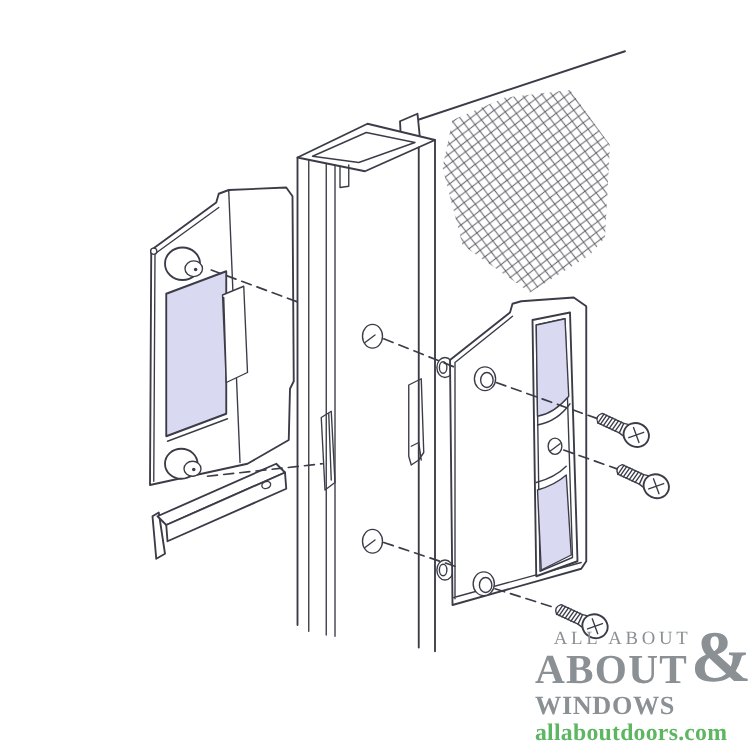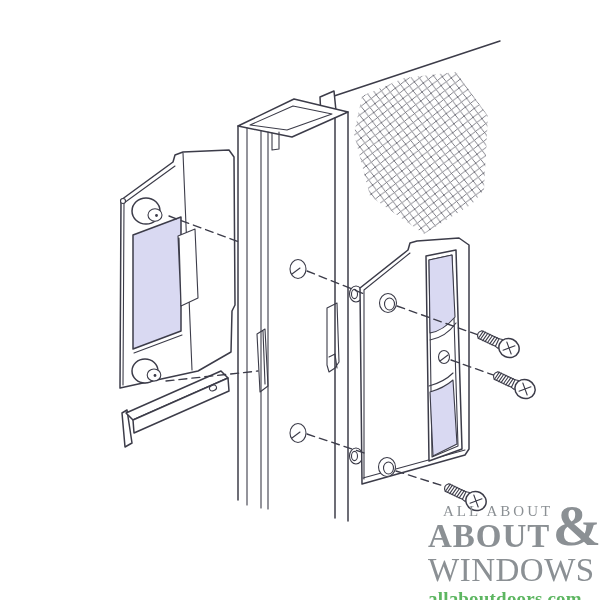--- a/index.html
+++ b/index.html
@@ -16,21 +16,21 @@
   svg .dash{stroke-dasharray:8 5;stroke-width:1.35;}
   svg .meshln{stroke:var(--line,#3c3c49);stroke-width:.85;opacity:.8;}
 
   .logo{
     position:absolute;left:428px;top:504px;width:172px;
     color:var(--logo-gray,#8b9094);line-height:1;
   }
   .logo .l1{font-size:15px;letter-spacing:3px;padding-left:15px;margin-bottom:1px;white-space:nowrap;}
   .logo .amp{position:absolute;right:-1px;top:-7px;font-size:58px;font-weight:bold;}
   .logo .l2{font-size:33px;font-weight:bold;letter-spacing:1px;margin-top:0;}
-  .logo .l3{font-size:33px;font-weight:normal;letter-spacing:.5px;margin-top:1px;white-space:nowrap;}
+  .logo .l3{font-size:21px;font-weight:bold;letter-spacing:.5px;margin-top:1px;white-space:nowrap;}
   .logo .web{font-size:19px;font-weight:bold;letter-spacing:.2px;color:var(--logo-green,#5db661);margin-top:2px;white-space:nowrap;}
 </style>
 </head>
 <body>
 
 <div class="stage">
 
 <svg id="drawing" width="600" height="600" viewBox="0 0 600 600">
   <defs>
     <pattern id="mesh" width="9" height="9" patternUnits="userSpaceOnUse" patternTransform="rotate(8)">

